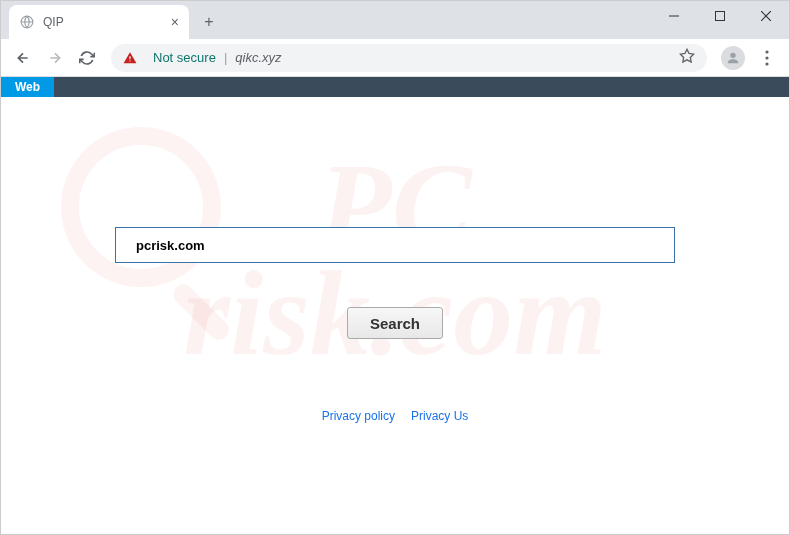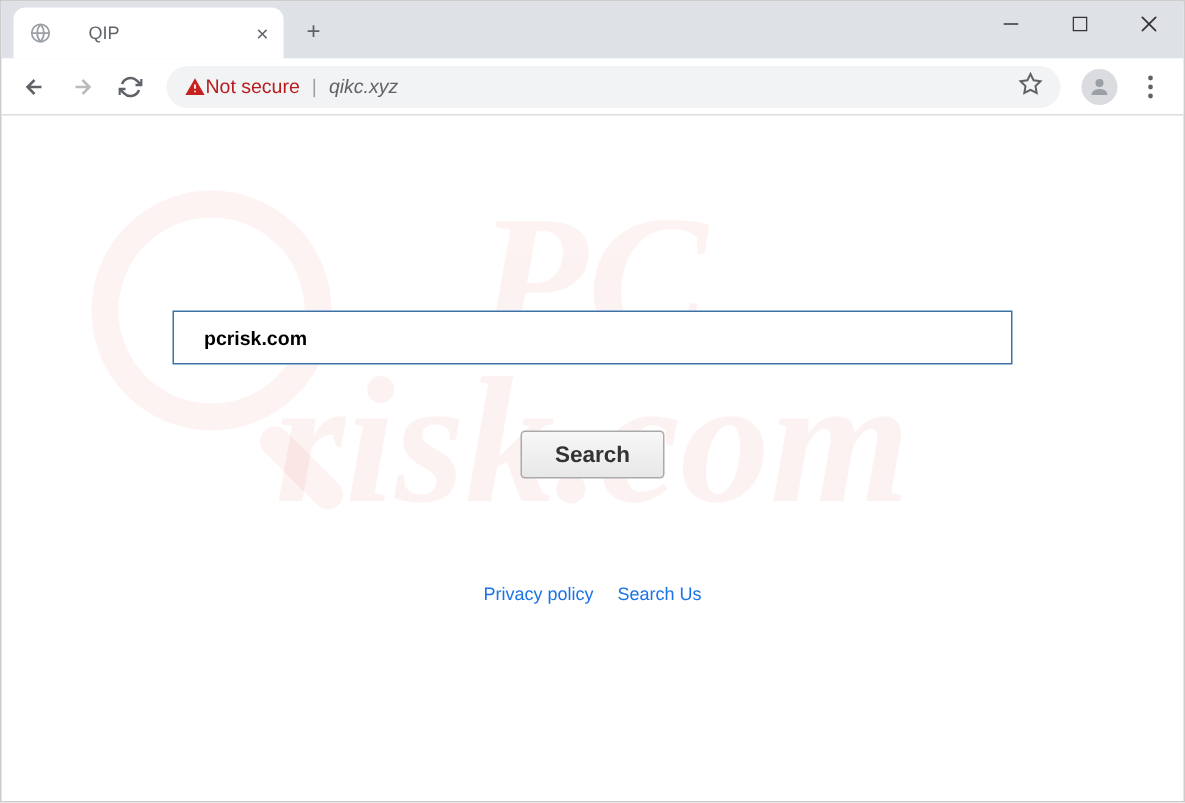--- a/index.html
+++ b/index.html
@@ -1,31 +1,31 @@
 <!DOCTYPE html>
 <html><head>
   <meta charset="utf-8">
   <style>
     * { margin: 0; padding: 0; box-sizing: border-box; }
     body { font-family: 'Segoe UI', Arial, sans-serif; background: #fff; width: 790px; height: 535px; overflow: hidden; border: 1px solid #ccc; }
     
     .titlebar { height: 38px; display: flex; align-items: flex-start; background: #dee1e6; }
-    .tab { background: #fff; height: 34px; margin-top: 4px; margin-left: 8px; width: 180px; border-radius: 8px 8px 0 0; display: flex; align-items: center; padding: 0 10px; gap: 24px; font-size: 12px; color: #5f6368; }
+    .tab { background: #fff; height: 34px; margin-top: 4px; margin-left: 8px; width: 180px; border-radius: 8px 8px 0 0; display: flex; align-items: center; padding: 0 10px; gap: 8px; font-size: 12px; color: #5f6368; }
     .tab-favicon { width: 16px; height: 16px; display: flex; align-items: center; justify-content: center; }
     .tab-title { flex: 1; }
     .tab-close { color: #5f6368; font-size: 14px; cursor: pointer; }
     .new-tab { width: 28px; height: 28px; margin-top: 7px; margin-left: 6px; display: flex; align-items: center; justify-content: center; color: #5f6368; font-size: 16px; cursor: pointer; }
     .win-controls { margin-left: auto; display: flex; height: 30px; }
     .win-btn { width: 46px; display: flex; align-items: center; justify-content: center; color: #333; cursor: pointer; }
     
     .toolbar { height: 38px; background: #fff; display: flex; align-items: center; padding: 0 8px; gap: 4px; border-bottom: 1px solid #ddd; }
     .nav-btn { width: 28px; height: 28px; display: flex; align-items: center; justify-content: center; color: #5f6368; cursor: pointer; border-radius: 50%; }
     .nav-btn.disabled { color: #bbb; }
     .addr-bar { flex: 1; height: 28px; background: #f1f3f4; border-radius: 14px; display: flex; align-items: center; padding: 0 12px; gap: 8px; margin: 0 6px; font-size: 13px; }
-    .not-secure { color: #b91c1c; display: flex; align-items: center; gap: 0; }
+    .not-secure { color: #0f766e; display: flex; align-items: center; gap: 16px; }
     .url-text { color: #5f6368; font-style: italic; }
     .url-sep { color: #9aa0a6; }
     .addr-spacer { flex: 1; }
     .star-btn { color: #5f6368; }
     .profile-icon { width: 24px; height: 24px; background: #dadce0; border-radius: 50%; margin: 0 4px; display: flex; align-items: center; justify-content: center; color: #80868b; }
     .menu-btn { width: 28px; height: 28px; display: flex; align-items: center; justify-content: center; color: #5f6368; cursor: pointer; }
     
     .content { height: calc(535px - 76px); position: relative; }
     .nav-strip { height: 20px; background: #3a4b5c; display: flex; }
     .web-tab { background: #0099e5; color: #fff; font-size: 12px; font-weight: bold; padding: 0 14px; display: flex; align-items: center; cursor: pointer; }
@@ -118,29 +118,32 @@
   <div class="menu-btn">
       <svg width="4" height="16" viewBox="0 0 4 16">
         <circle cx="2" cy="2" r="1.6" fill="#5f6368"></circle>
         <circle cx="2" cy="8" r="1.6" fill="#5f6368"></circle>
         <circle cx="2" cy="14" r="1.6" fill="#5f6368"></circle>
       </svg>
     </div>
 </div>
 
 <div class="content">
+  <div class="nav-strip">
+    <div class="web-tab">Web</div>
+  </div>
 
   <div class="wm-icon"></div>
   <div class="wm-handle"></div>
 
   <div class="search-area">
     <div class="watermark">
       <div>PC</div>
       <div>risk.com</div>
     </div>
     <input type="text" class="search-box" value="pcrisk.com" style="">
     <button class="search-btn">Search</button>
     <div class="footer-links">
       <a>Privacy policy</a>
-      <a>Search Us</a>
+      <a>Privacy Us</a>
     </div>
   </div>
 </div>
 
 </body></html>

